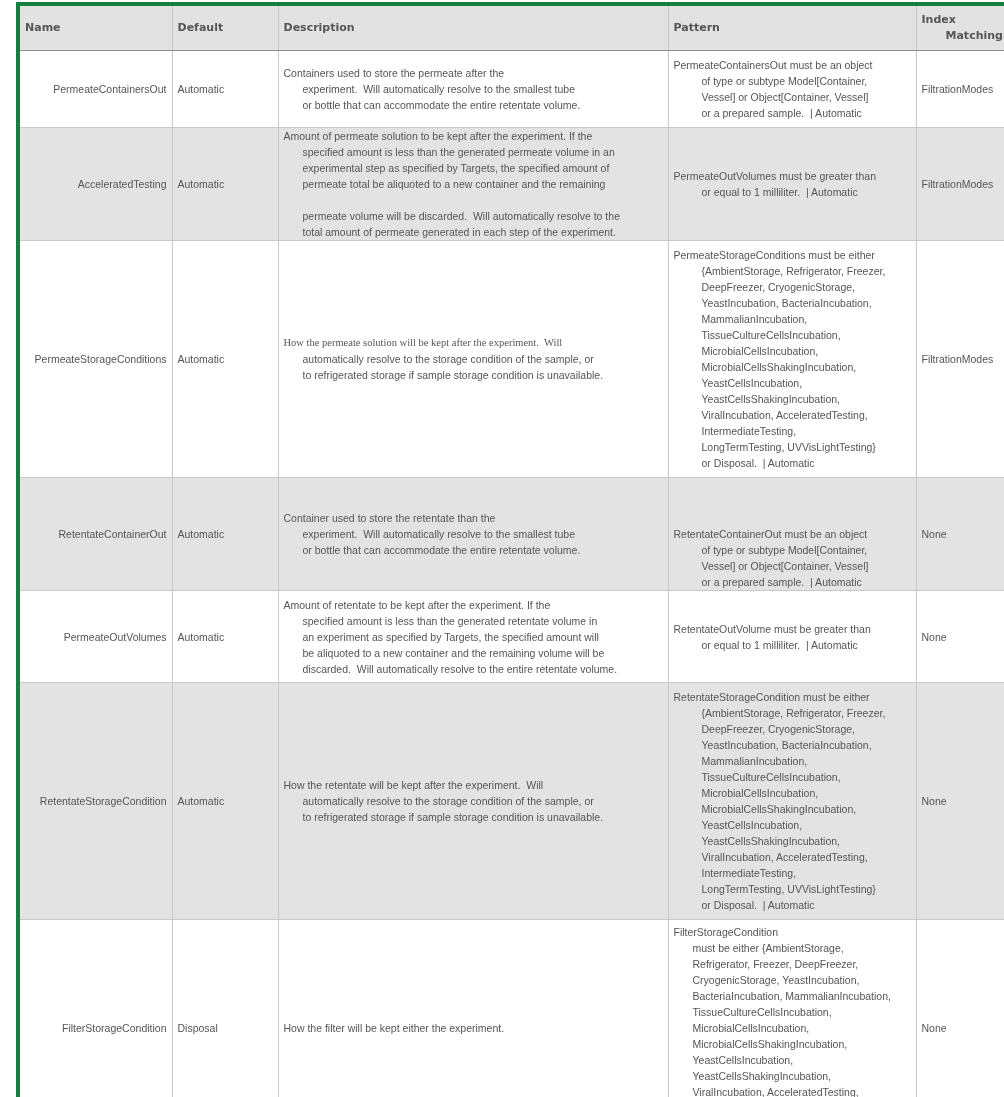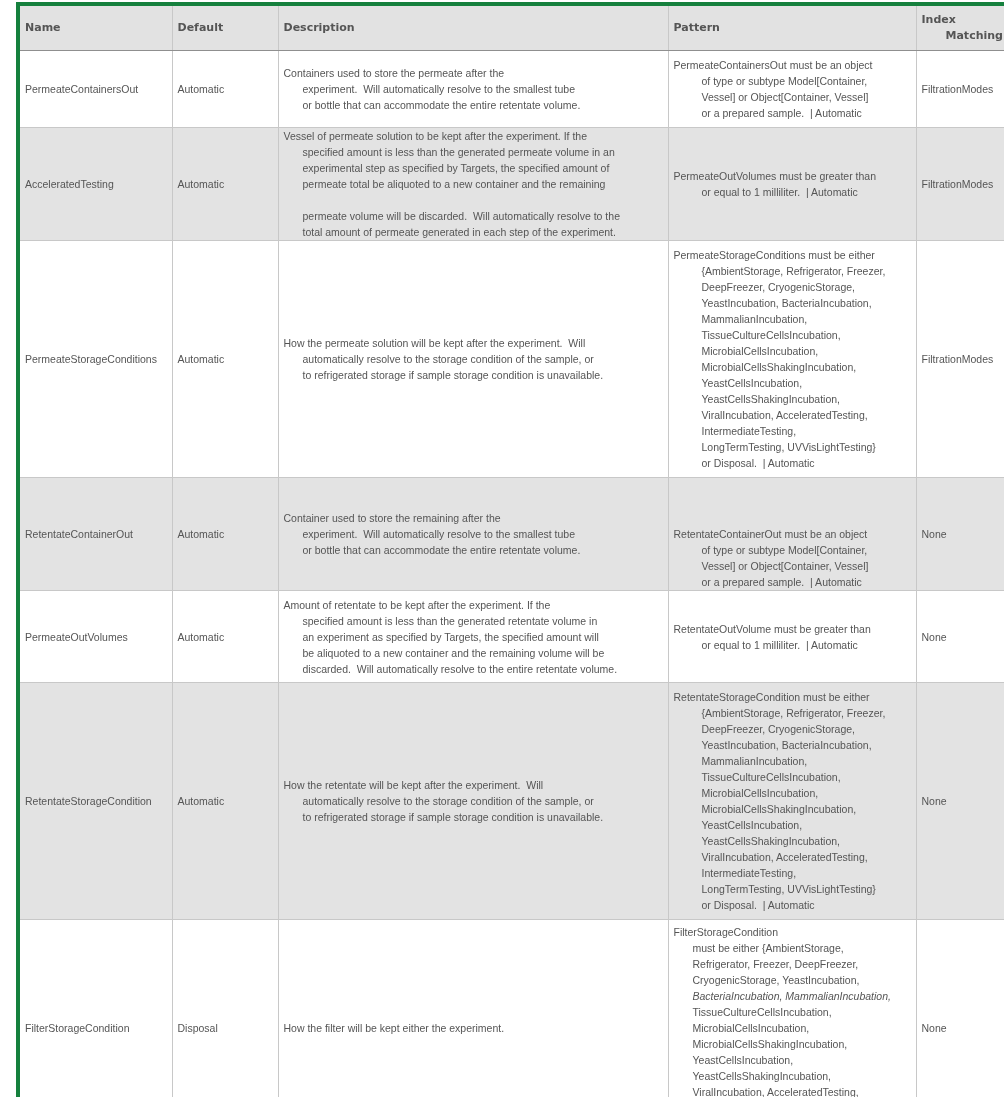--- a/index.html
+++ b/index.html
@@ -36,21 +36,21 @@
   td {
     font-family: "Liberation Sans", sans-serif;
     font-size: 10.5px;
     color: #555555;
     vertical-align: middle;
     padding: 0 5px;
     border-left: 1px solid #c8c8c8;
     border-top: 1px solid #c8c8c8;
     line-height: 16px;
   }
-  td:first-child { border-left: none; }
+  td:first-child { border-left: none; text-align: right; }
   tr.shaded td { background: #e3e3e3; }
   .hang { padding-left: 19px; text-indent: -19px; }
   .hang-p { padding-left: 28px; text-indent: -28px; }
   .hang-f { padding-left: 19px; text-indent: -19px; }
 </style>
 </head>
 <body>
 
 <table>
   <colgroup>
@@ -91,42 +91,42 @@
             <div style="white-space: pre; text-indent: 0px; padding-left: 0px;">or a prepared sample.  | Automatic</div>
           </div>
         </td>
       <td>FiltrationModes</td>
     </tr>
     <tr style="height:108px" class="shaded">
       <td>AcceleratedTesting</td>
       <td>Automatic</td>
       <td>
           <div class="lines hang">
-            <div style="white-space: pre; text-indent: 0px; margin-left: -19px;">Vessel of permeate solution to be kept after the experiment. If the</div>
+            <div style="white-space: pre; text-indent: 0px; margin-left: -19px;">Amount of permeate solution to be kept after the experiment. If the</div>
             <div style="white-space: pre; text-indent: 0px; padding-left: 0px;">specified amount is less than the generated permeate volume in an</div>
             <div style="white-space: pre; text-indent: 0px; padding-left: 0px;">experimental step as specified by Targets, the specified amount of</div>
             <div style="white-space: pre; text-indent: 0px; padding-left: 0px;">permeate total be aliquoted to a new container and the remaining</div>
             <div style="white-space: pre; text-indent: 0px; padding-left: 0px; margin-top: 16px;">permeate volume will be discarded.  Will automatically resolve to the</div>
             <div style="white-space: pre; text-indent: 0px; padding-left: 0px;">total amount of permeate generated in each step of the experiment.</div>
           </div>
         </td>
       <td>
           <div class="lines hang-p">
             <div style="white-space: pre; text-indent: 0px; margin-left: -28px;">PermeateOutVolumes must be greater than</div>
             <div style="white-space: pre; text-indent: 0px; padding-left: 0px;">or equal to 1 milliliter.  | Automatic</div>
           </div>
         </td>
       <td>FiltrationModes</td>
     </tr>
     <tr style="height:237px">
       <td>PermeateStorageConditions</td>
       <td>Automatic</td>
       <td>
           <div class="lines hang">
-            <div style="white-space: pre; text-indent: 0px; margin-left: -19px;">How the permeate solution will be kept after the experiment.  Will</div>
+            <div style="white-space: pre; text-indent: 0px; margin-left: -19px; font-family: Liberation Serif, serif;">How the permeate solution will be kept after the experiment.  Will</div>
             <div style="white-space: pre; text-indent: 0px; padding-left: 0px;">automatically resolve to the storage condition of the sample, or</div>
             <div style="white-space: pre; text-indent: 0px; padding-left: 0px;">to refrigerated storage if sample storage condition is unavailable.</div>
           </div>
         </td>
       <td>
           <div class="lines hang-p">
             <div style="white-space: pre; text-indent: 0px; margin-left: -28px;">PermeateStorageConditions must be either</div>
             <div style="white-space: pre; text-indent: 0px; padding-left: 0px;">{AmbientStorage, Refrigerator, Freezer,</div>
             <div style="white-space: pre; text-indent: 0px; padding-left: 0px;">DeepFreezer, CryogenicStorage,</div>
             <div style="white-space: pre; text-indent: 0px; padding-left: 0px;">YeastIncubation, BacteriaIncubation,</div>
@@ -142,21 +142,21 @@
             <div style="white-space: pre; text-indent: 0px; padding-left: 0px;">or Disposal.  | Automatic</div>
           </div>
         </td>
       <td>FiltrationModes</td>
     </tr>
     <tr style="height:77px" class="shaded">
       <td>RetentateContainerOut</td>
       <td>Automatic</td>
       <td>
           <div class="lines hang">
-            <div style="white-space: pre; text-indent: 0px; margin-left: -19px;">Container used to store the remaining after the</div>
+            <div style="white-space: pre; text-indent: 0px; margin-left: -19px;">Container used to store the retentate than the</div>
             <div style="white-space: pre; text-indent: 0px; padding-left: 0px;">experiment.  Will automatically resolve to the smallest tube</div>
             <div style="white-space: pre; text-indent: 0px; padding-left: 0px;">or bottle that can accommodate the entire retentate volume.</div>
           </div>
         </td>
       <td>
           <div class="lines hang-p">
             <div style="white-space: pre; text-indent: 0px; margin-left: -28px; margin-top: 48px;">RetentateContainerOut must be an object</div>
             <div style="white-space: pre; text-indent: 0px; padding-left: 0px;">of type or subtype Model[Container,</div>
             <div style="white-space: pre; text-indent: 0px; padding-left: 0px;">Vessel] or Object[Container, Vessel]</div>
             <div style="white-space: pre; text-indent: 0px; padding-left: 0px;">or a prepared sample.  | Automatic</div>
@@ -221,21 +221,21 @@
           <div class="lines hang">
             <div style="white-space: pre; text-indent: 0px; margin-left: -19px;">How the filter will be kept either the experiment.</div>
           </div>
         </td>
       <td>
           <div class="lines hang-f">
             <div style="white-space: pre; text-indent: 0px; margin-left: -19px;">FilterStorageCondition</div>
             <div style="white-space: pre; text-indent: 0px; padding-left: 0px;">must be either {AmbientStorage,</div>
             <div style="white-space: pre; text-indent: 0px; padding-left: 0px;">Refrigerator, Freezer, DeepFreezer,</div>
             <div style="white-space: pre; text-indent: 0px; padding-left: 0px;">CryogenicStorage, YeastIncubation,</div>
-            <div style="white-space: pre; text-indent: 0px; padding-left: 0px; font-style: italic;">BacteriaIncubation, MammalianIncubation,</div>
+            <div style="white-space: pre; text-indent: 0px; padding-left: 0px;">BacteriaIncubation, MammalianIncubation,</div>
             <div style="white-space: pre; text-indent: 0px; padding-left: 0px;">TissueCultureCellsIncubation,</div>
             <div style="white-space: pre; text-indent: 0px; padding-left: 0px;">MicrobialCellsIncubation,</div>
             <div style="white-space: pre; text-indent: 0px; padding-left: 0px;">MicrobialCellsShakingIncubation,</div>
             <div style="white-space: pre; text-indent: 0px; padding-left: 0px;">YeastCellsIncubation,</div>
             <div style="white-space: pre; text-indent: 0px; padding-left: 0px;">YeastCellsShakingIncubation,</div>
             <div style="white-space: pre; text-indent: 0px; padding-left: 0px;">ViralIncubation, AcceleratedTesting,</div>
             <div style="white-space: pre; text-indent: 0px; padding-left: 0px;">IntermediateTesting, LongTermTesting,</div>
             <div style="white-space: pre; text-indent: 0px; padding-left: 0px; text-decoration: underline;">UVVisLightTesting} or Disposal.</div>
           </div>
         </td>

